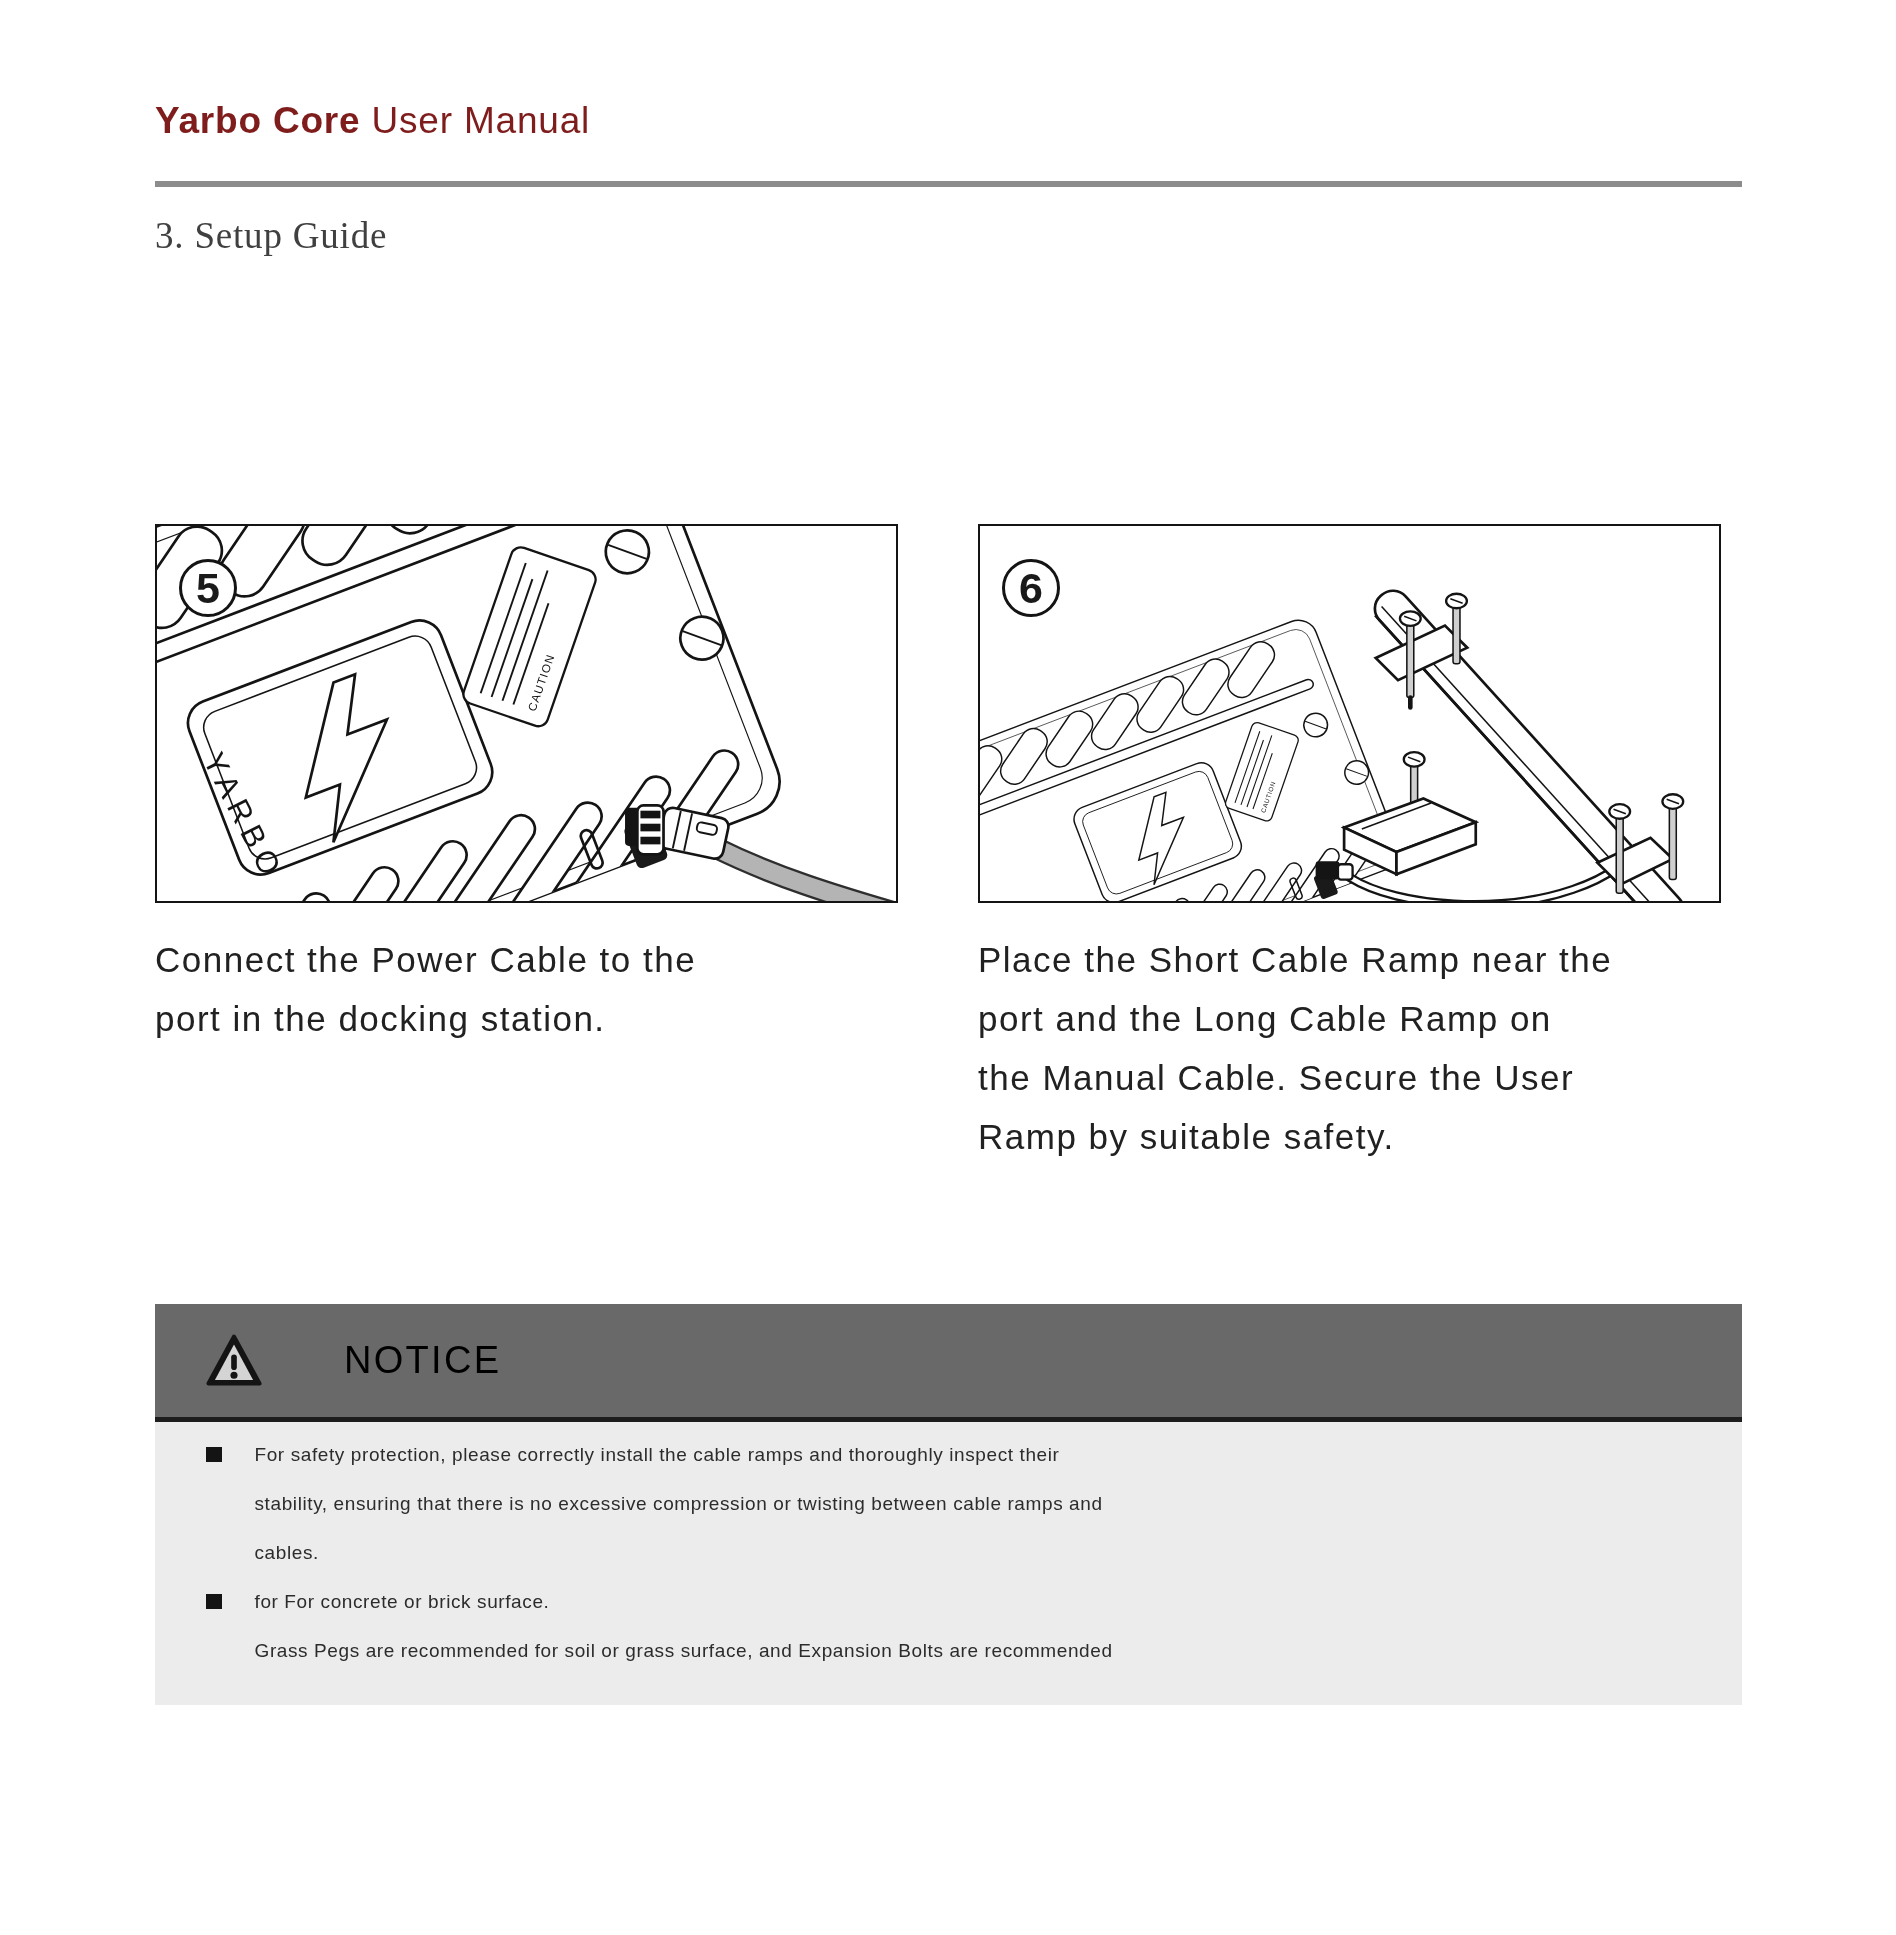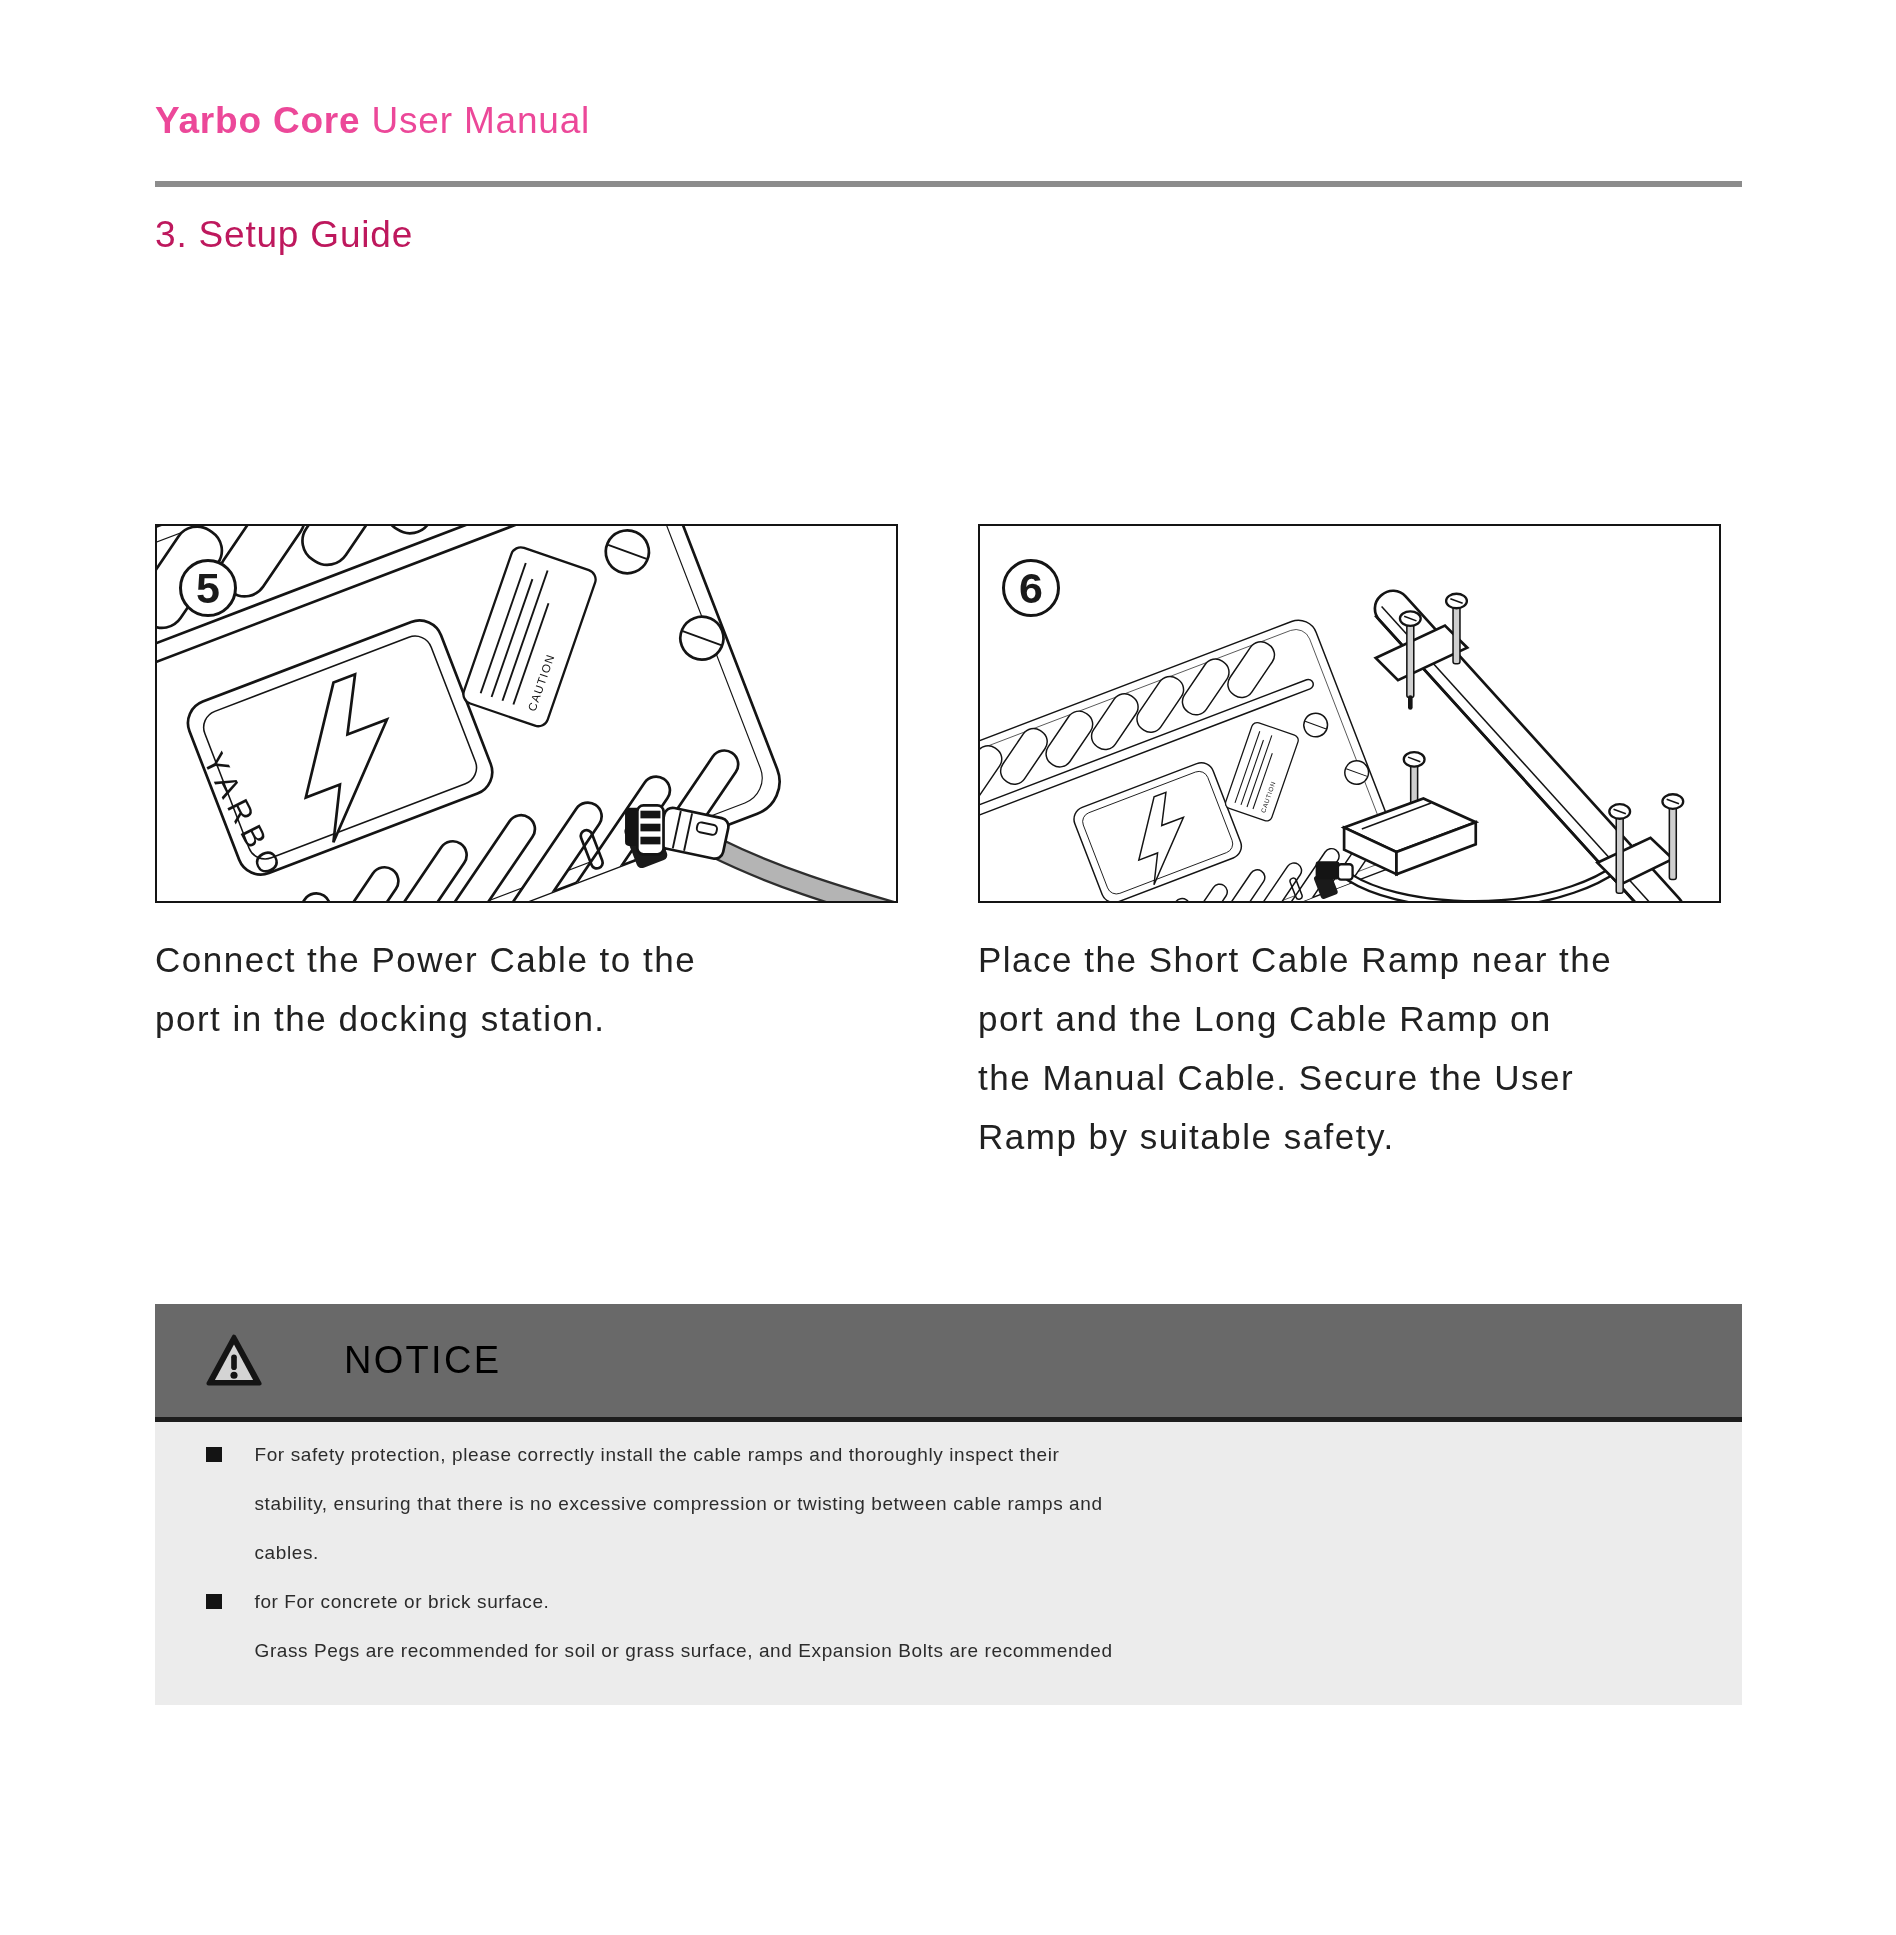--- a/index.html
+++ b/index.html
@@ -5,24 +5,24 @@
   html,body{margin:0;padding:0;background:#ffffff;}
   .page{
     position:relative;
     width:1896px;height:2555px;
     background:#ffffff;
     font-family:"Liberation Sans","DejaVu Sans",sans-serif;
     color:#141414;
     overflow:hidden;
   }
   
-  .doc-header{position:absolute;left:155px;top:100px;font-size:37px;letter-spacing:0.8px;color:#ec4899;}
+  .doc-header{position:absolute;left:155px;top:100px;font-size:37px;letter-spacing:0.8px;color:#7f1d1d;}
   .doc-header .b{font-weight:700;}
   .page-divider{position:absolute;left:155px;top:181px;width:1587px;height:5.8px;background:#8c8c8c;}
-  .section-title{position:absolute;left:155px;top:214px;font-size:37px;letter-spacing:0.8px;color:#be185d;}
+  .section-title{position:absolute;left:155px;top:214px;font-size:37px;letter-spacing:0.8px;color:#404040;font-family:Liberation Serif, serif;}
   
   .figure-box{
     position:absolute;top:524px;width:743px;height:379px;
     border:2.3px solid #141414;box-sizing:border-box;background:#fff;
   }
   .figure-box.f5{left:155px;}
   .figure-box.f6{left:978px;}
   .figure-box svg{position:absolute;left:0;top:0;width:100%;height:100%;}
   .step-badge{
     position:absolute;left:22px;top:33px;width:58px;height:58px;

